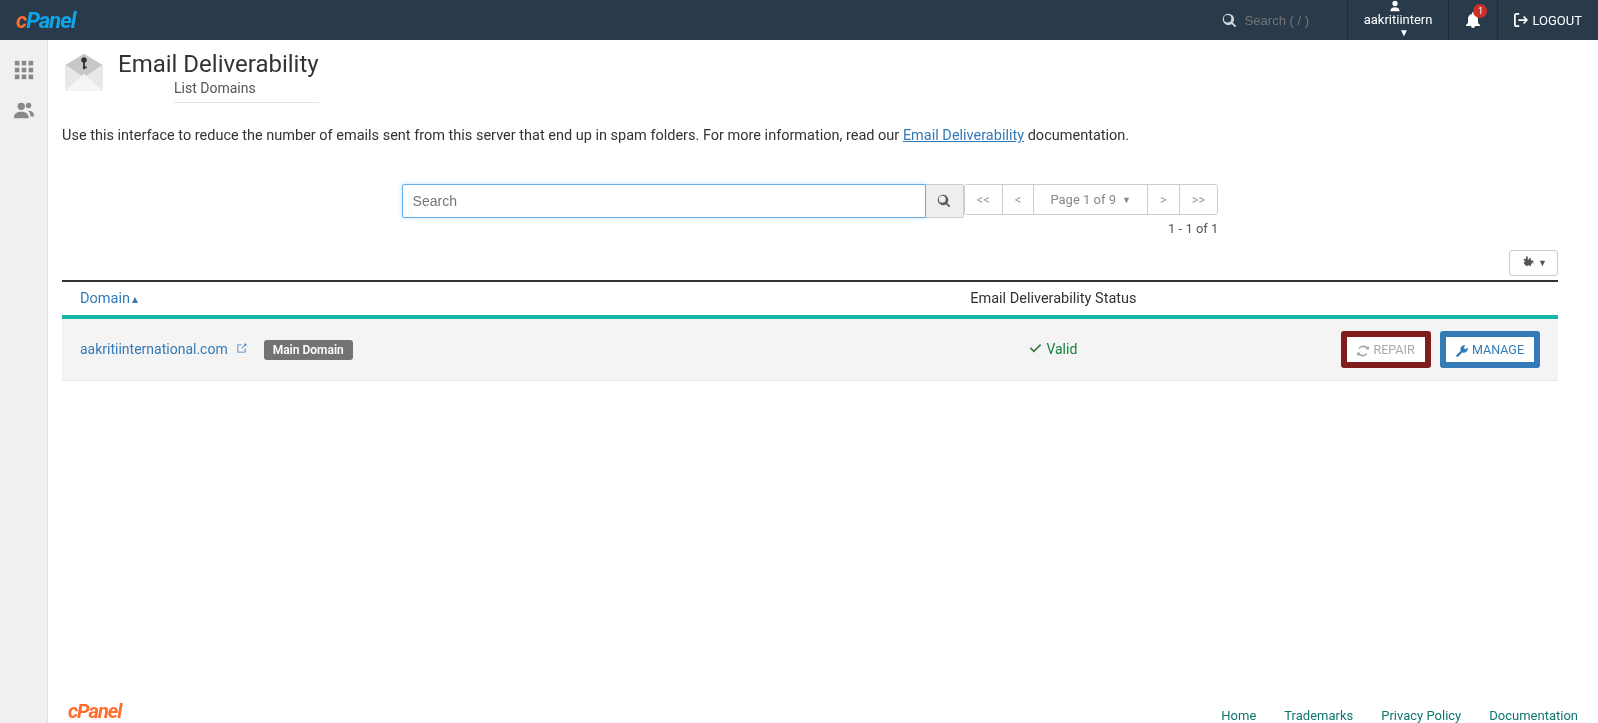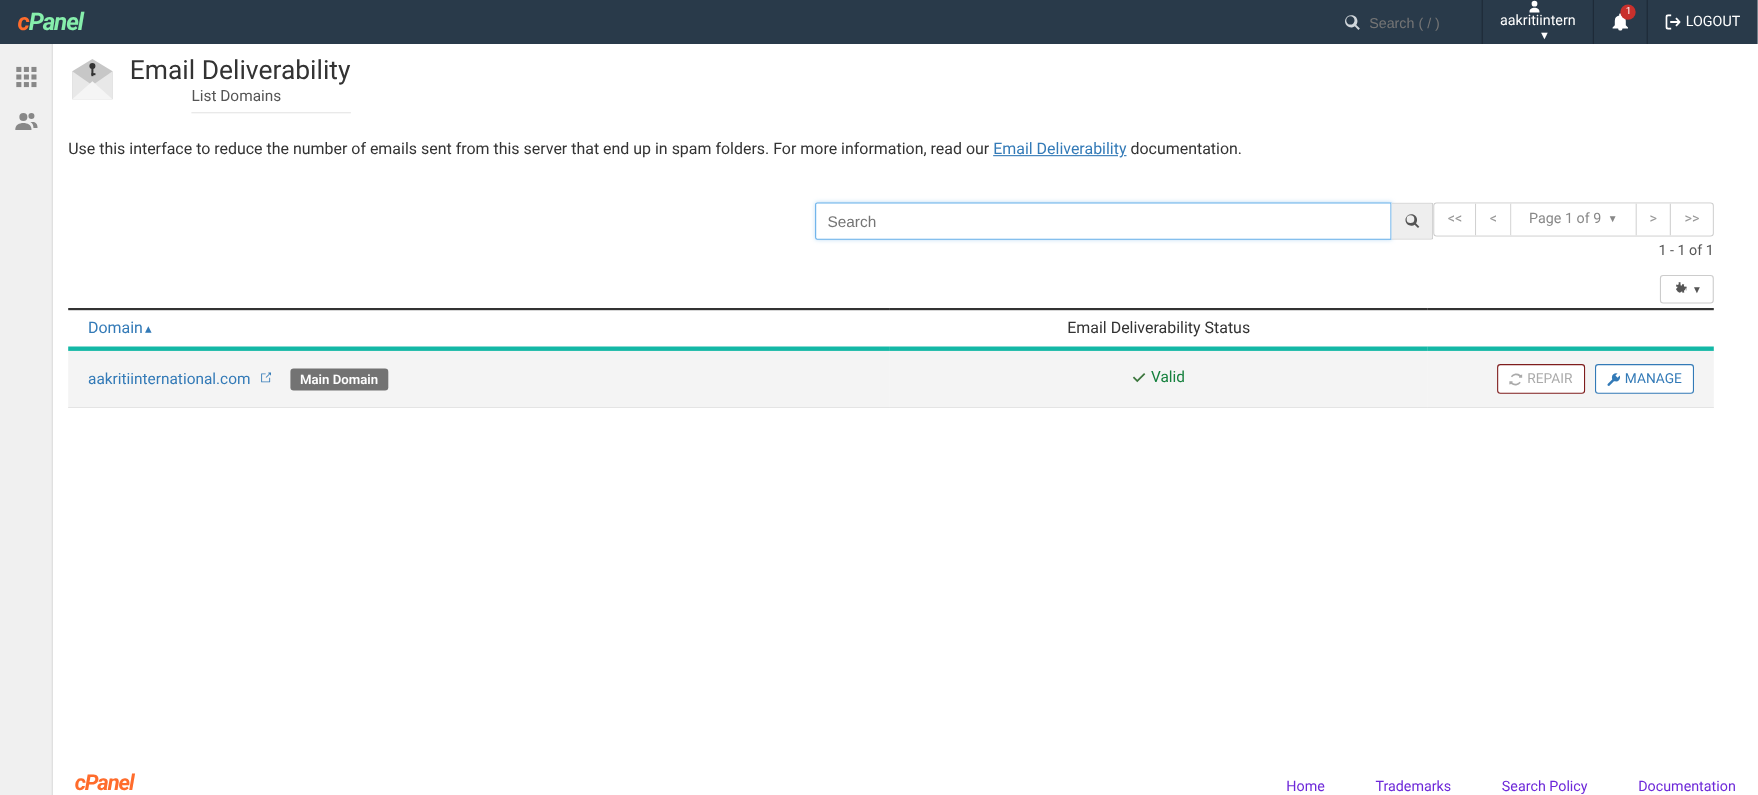--- a/index.html
+++ b/index.html
@@ -31,21 +31,21 @@
   .page-header { display:flex; align-items:flex-start; padding-bottom:6px; }
   .page-header-icon { margin-right: 12px; }
   .page-header-icon svg { width:44px; height:44px; }
   .page-title { font-size:24px; font-weight:400; color:#333; }
   .page-subtitle { font-size:14px; color:#555; margin-top:2px; }
   .subtitle-row { border-bottom:1px solid #e4e4e4; padding-bottom:6px; margin-left:56px; }
   
   .description { margin: 18px 0 40px 0; font-size:14.5px; color:#333; }
   .description a { color:#337ab7; text-decoration:underline; }
 
-  .toolbar-row { display:flex; align-items:flex-start; justify-content:flex-end; margin-bottom:6px; }
+  .toolbar-row { display:flex; align-items:flex-start; justify-content:center; margin-bottom:6px; }
   .search-group { display:flex; }
   .search-input { width:524px; height:34px; border:1px solid #66afe9; border-radius:2px 0 0 2px; padding:0 10px; font-size:14px; outline:none; box-shadow: 0 0 4px rgba(102,175,233,0.4); }
   .search-btn { width:38px; height:34px; border:1px solid #ccc; border-left:none; background:#eee; border-radius:0 2px 2px 0; display:flex; align-items:center; justify-content:center; cursor:pointer; }
   .search-btn svg { width:14px; height:14px; fill:#555; }
 
   .pager-wrap { text-align:right; }
   .pager { display:inline-flex; border:1px solid #ccc; border-radius:3px; overflow:hidden; }
   .pager-btn { padding:7px 12px; border-right:1px solid #ccc; background:#fff; color:#999; font-size:13px; cursor:pointer; display:flex; align-items:center; }
   .pager-btn:last-child { border-right:none; }
   .pager-btn.info { color:#888; padding:7px 16px; cursor:default; }
@@ -64,41 +64,41 @@
   .tbl thead th.center { text-align:center; }
   .tbl tbody td { padding:12px 18px; background:#f4f4f4; border-bottom:1px solid #e4e4e4; vertical-align:middle; }
   .domain-link { color:#337ab7; text-decoration:none; }
   .ext-icon { display:inline-block; margin-left:4px; }
   .ext-icon svg { width:13px; height:13px; fill:#337ab7; vertical-align:-1px; }
   .badge-main { display:inline-block; margin-left:12px; background:#737373; color:#fff; font-size:12px; font-weight:600; padding:3px 9px; border-radius:3px; }
   .status-valid { color:#15803d; display:inline-flex; align-items:center; justify-content:center; }
   .status-valid svg { width:13px; height:13px; fill:#3c763d; margin-right:4px; }
   .status-cell { text-align:center; }
   .actions-cell { text-align:right; white-space:nowrap; }
-  .btn-sm { display:inline-flex; align-items:center; border:1px solid #7f1d1d; background:#fff; padding:5px 10px; border-radius:3px; font-size:12.5px; margin-left:6px; cursor:pointer; }
+  .btn-sm { display:inline-flex; align-items:flex-end; border:6px solid #7f1d1d; background:#fff; padding:5px 10px; border-radius:3px; font-size:12.5px; margin-left:6px; cursor:pointer; }
   .btn-sm svg { width:12px; height:12px; margin-right:4px; }
   .btn-sm.disabled { color:#aaa; cursor:not-allowed; }
   .btn-sm.disabled svg { fill:#aaa; }
   .btn-sm.manage { color:#337ab7; border-color:#337ab7; }
   .btn-sm.manage svg { fill:#337ab7; }
   .sort-arrow { font-size:12px; margin-left:2px; }
 
   
   .footer { position:fixed; left:48px; right:0; bottom:0; padding:6px 20px 0 20px; display:flex; justify-content:space-between; align-items:flex-end; background:#fff; }
   .footer-logo { font-style:italic; font-weight:bold; font-size:20px; color:#ff6c2c; letter-spacing:-1px; }
-  .footer-links { display:flex; gap:46px; color:#6d28d9; font-size:13px;margin-top:24px; }
+  .footer-links { display:flex; gap:28px; color:#0f766e; font-size:13px;margin-top:24px; }
   .footer-links span { cursor:pointer; }
 </style>
 </head>
 <body>
 
 <div class="navbar">
   <div class="navbar-logo">
     <span style="color:#ff6c2c;font-style:italic;">c</span>
-      <span style="color:#86efac;font-style:italic;">Panel</span>
+      <span style="color:#0ea5e9;font-style:italic;">Panel</span>
   </div>
   <div class="navbar-spacer"></div>
   <div class="navbar-search">
     <svg viewBox="0 0 16 16">
         <path d="M11.7 10.3a6 6 0 10-1.4 1.4l3.5 3.5 1.4-1.4-3.5-3.5zM6 10a4 4 0 110-8 4 4 0 010 8z"></path>
       </svg>
     <input type="text" placeholder="Search ( / )" style="">
   </div>
   <div class="navbar-user">
     <svg viewBox="0 0 16 16">
@@ -250,16 +250,16 @@
   </table>
 </div>
 
 <div class="footer">
   <div class="footer-logo">
     <span>cPanel</span>
   </div>
   <div class="footer-links">
     <span>Home</span>
     <span>Trademarks</span>
-    <span>Search Policy</span>
+    <span>Privacy Policy</span>
     <span>Documentation</span>
   </div>
 </div>
 
 </body></html>

